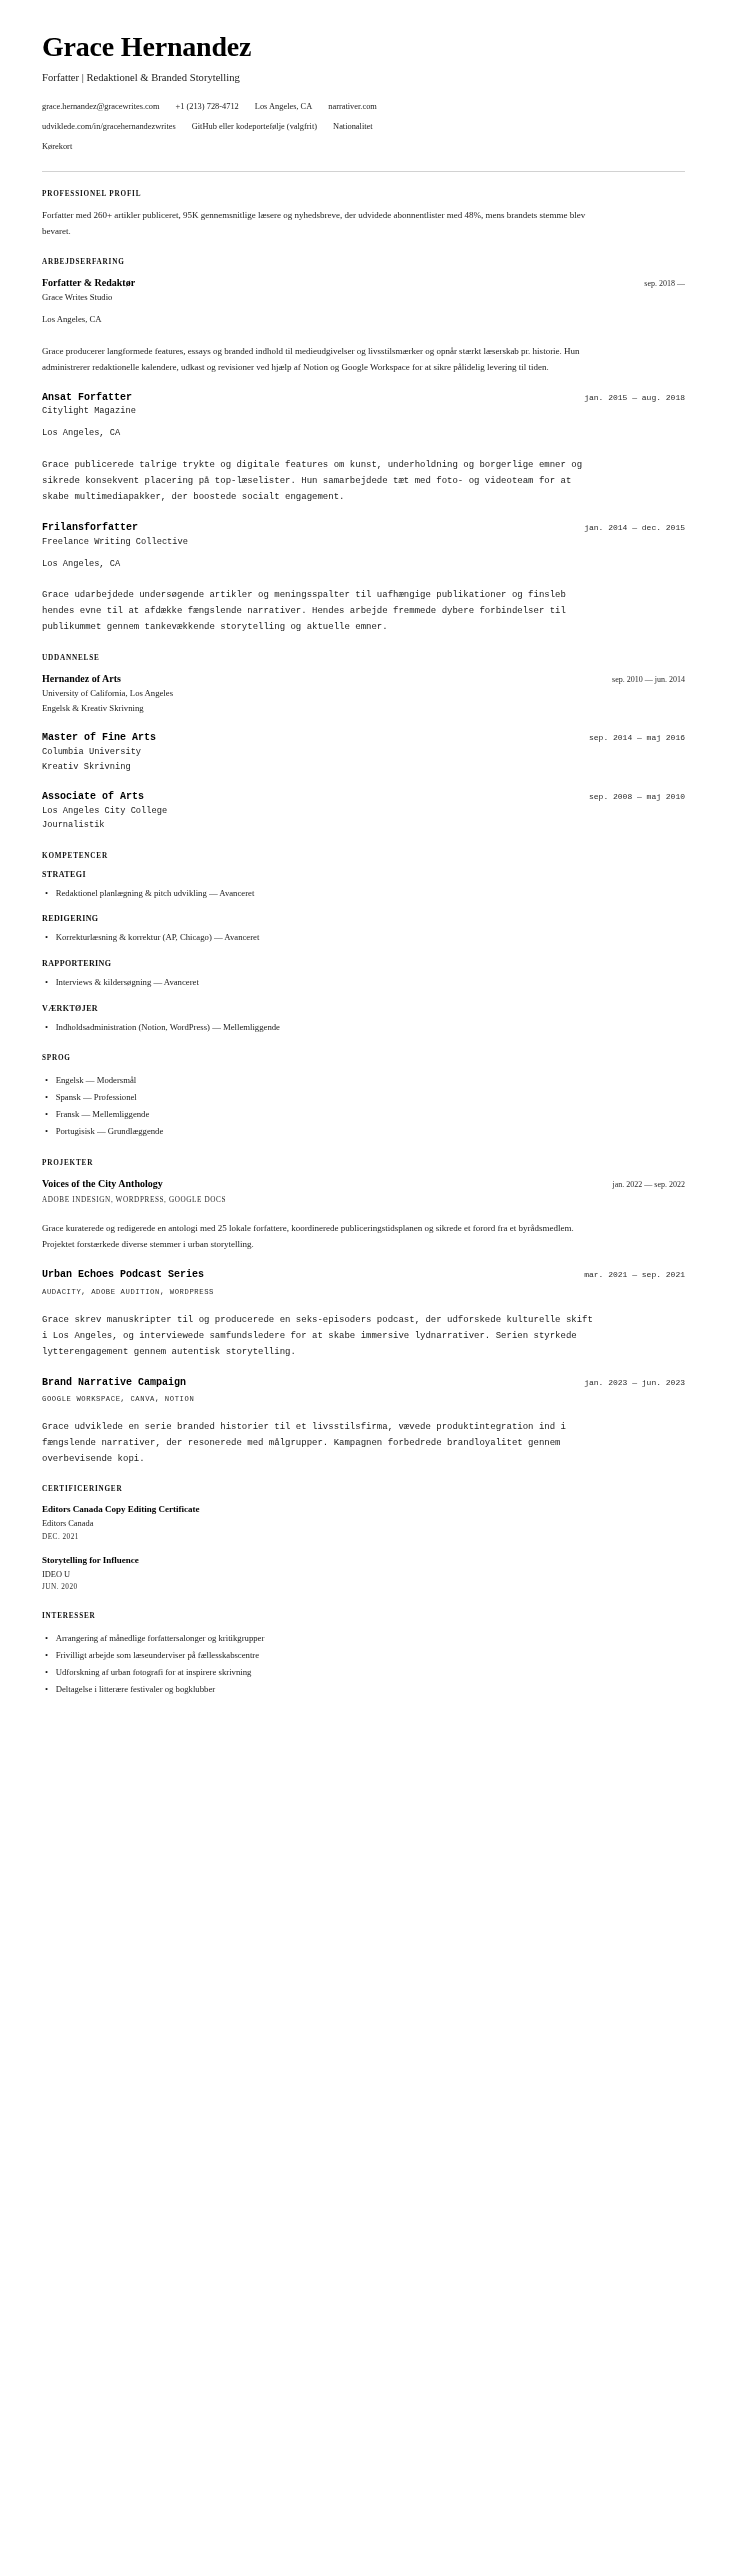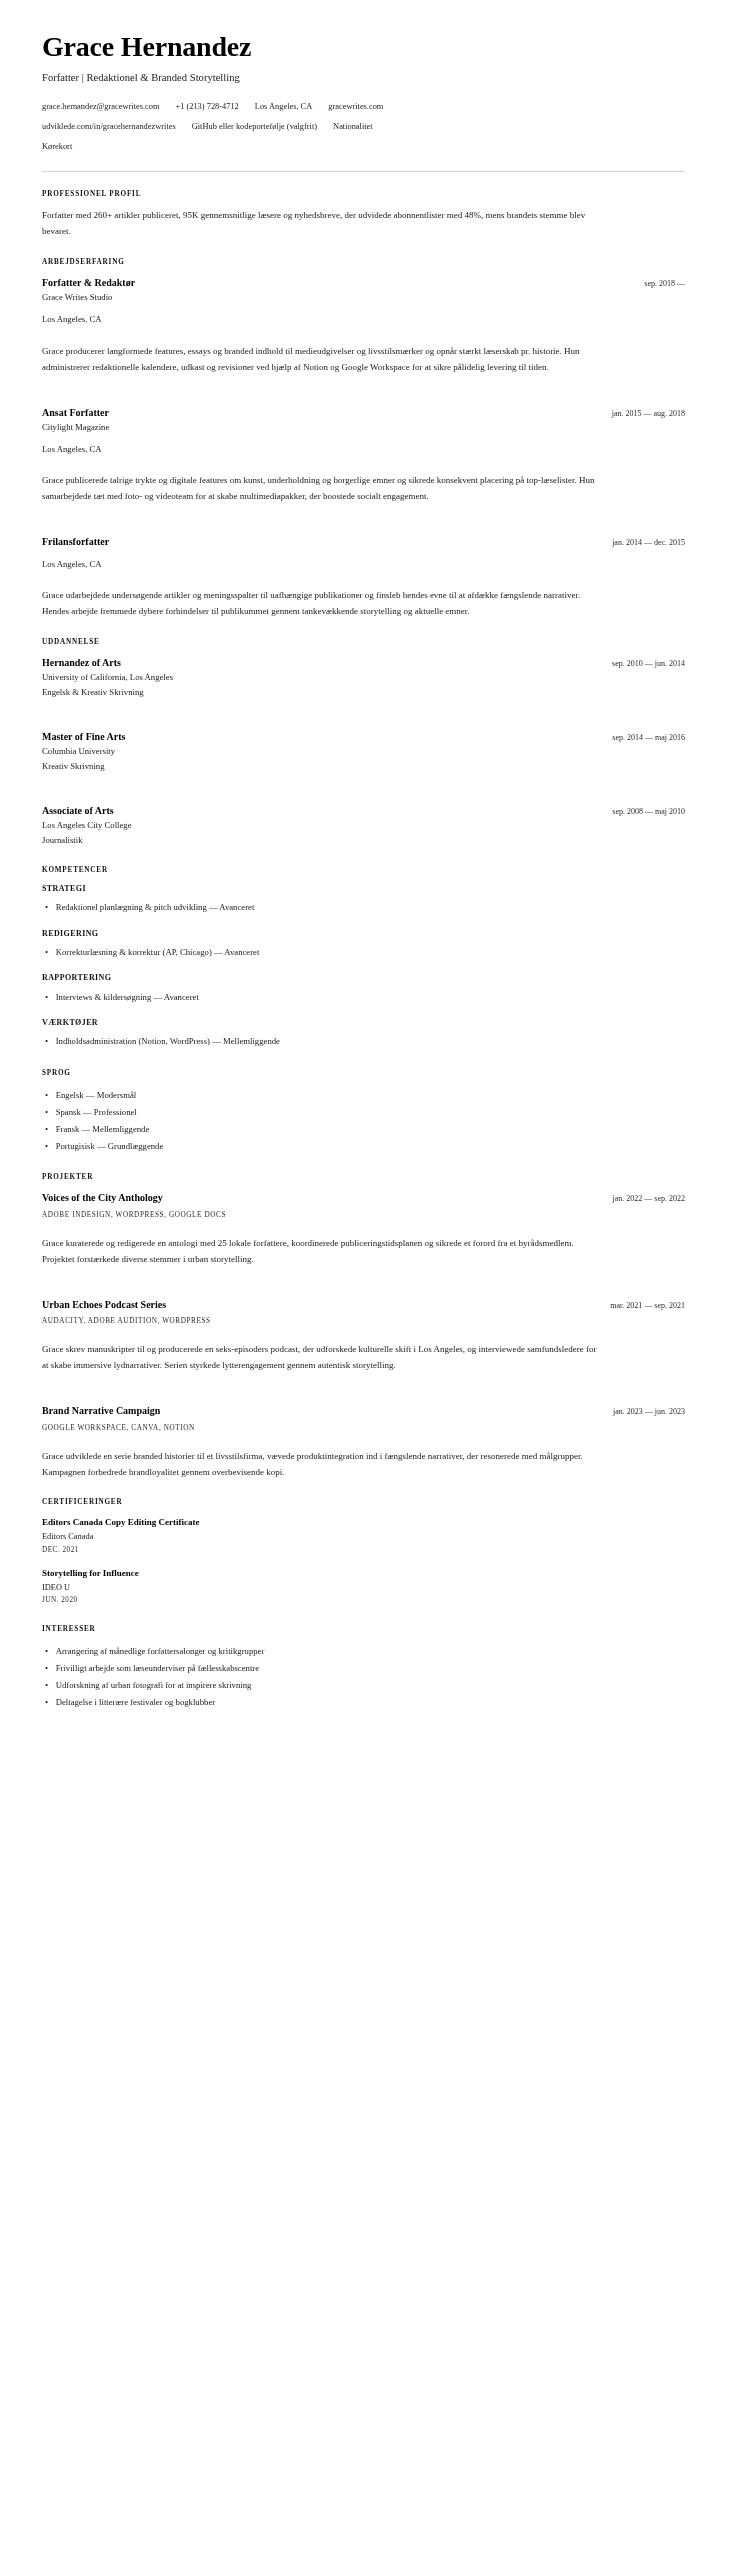--- a/index.html
+++ b/index.html
@@ -71,21 +71,21 @@
   .summary {
     font-size: 9px;
     line-height: 1.72;
     margin: 0;
     max-width: 554px;
     color: #1a1a1a;
   }
 
   
   .entry { margin-bottom: 3.7px; }
-  .entry + .entry { margin-top: 31px; }
+  .entry + .entry { margin-top: 16px; font-family: Liberation Mono, monospace; }
   .entry-head {
     display: flex;
     justify-content: space-between;
     align-items: baseline;
     gap: 15px;
   }
   .entry-title {
     font-size: 10px;
     font-weight: 700;
     color: #000000;
@@ -194,21 +194,21 @@
 <div class="page">
 
   <header>
     <h1 class="name">Grace Hernandez</h1>
     <p class="headline">Forfatter | Redaktionel &amp; Branded Storytelling</p>
 
     <div class="contact-row">
       <span class="contact-item">grace.hernandez@gracewrites.com</span>
       <span class="contact-item">+1 (213) 728-4712</span>
       <span class="contact-item">Los Angeles, CA</span>
-      <span class="contact-item">gracewrites.com</span>
+      <span class="contact-item">narrativer.com</span>
     </div>
 
     <div class="contact-row">
       <span class="contact-item">udviklede.com/in/gracehernandezwrites</span>
       <span class="contact-item">GitHub eller kodeportefølje (valgfrit)</span>
       <span class="contact-item">Nationalitet</span>
     </div>
 
     <div class="contact-row">
       <span class="contact-item">Kørekort</span>
@@ -243,20 +243,21 @@
       <p class="entry-org">Citylight Magazine</p>
       <p class="entry-loc">Los Angeles, CA</p>
       <p class="entry-desc">Grace publicerede talrige trykte og digitale features om kunst, underholdning og borgerlige emner og sikrede konsekvent placering på top-læselister. Hun samarbejdede tæt med foto- og videoteam for at skabe multimediapakker, der boostede socialt engagement.</p>
     </div>
 
     <div class="entry">
       <div class="entry-head">
         <h3 class="entry-title">Frilansforfatter</h3>
         <span class="entry-dates">jan. 2014 — dec. 2015</span>
       </div>
+      <p class="entry-org">Freelance Writing Collective</p>
       <p class="entry-loc">Los Angeles, CA</p>
       <p class="entry-desc">Grace udarbejdede undersøgende artikler og meningsspalter til uafhængige publikationer og finsleb hendes evne til at afdække fængslende narrativer. Hendes arbejde fremmede dybere forbindelser til publikummet gennem tankevækkende storytelling og aktuelle emner.</p>
     </div>
   </section>
 
   <section class="section">
     <h2 class="section-title">UDDANNELSE</h2>
 
     <div class="entry">
       <div class="entry-head">

